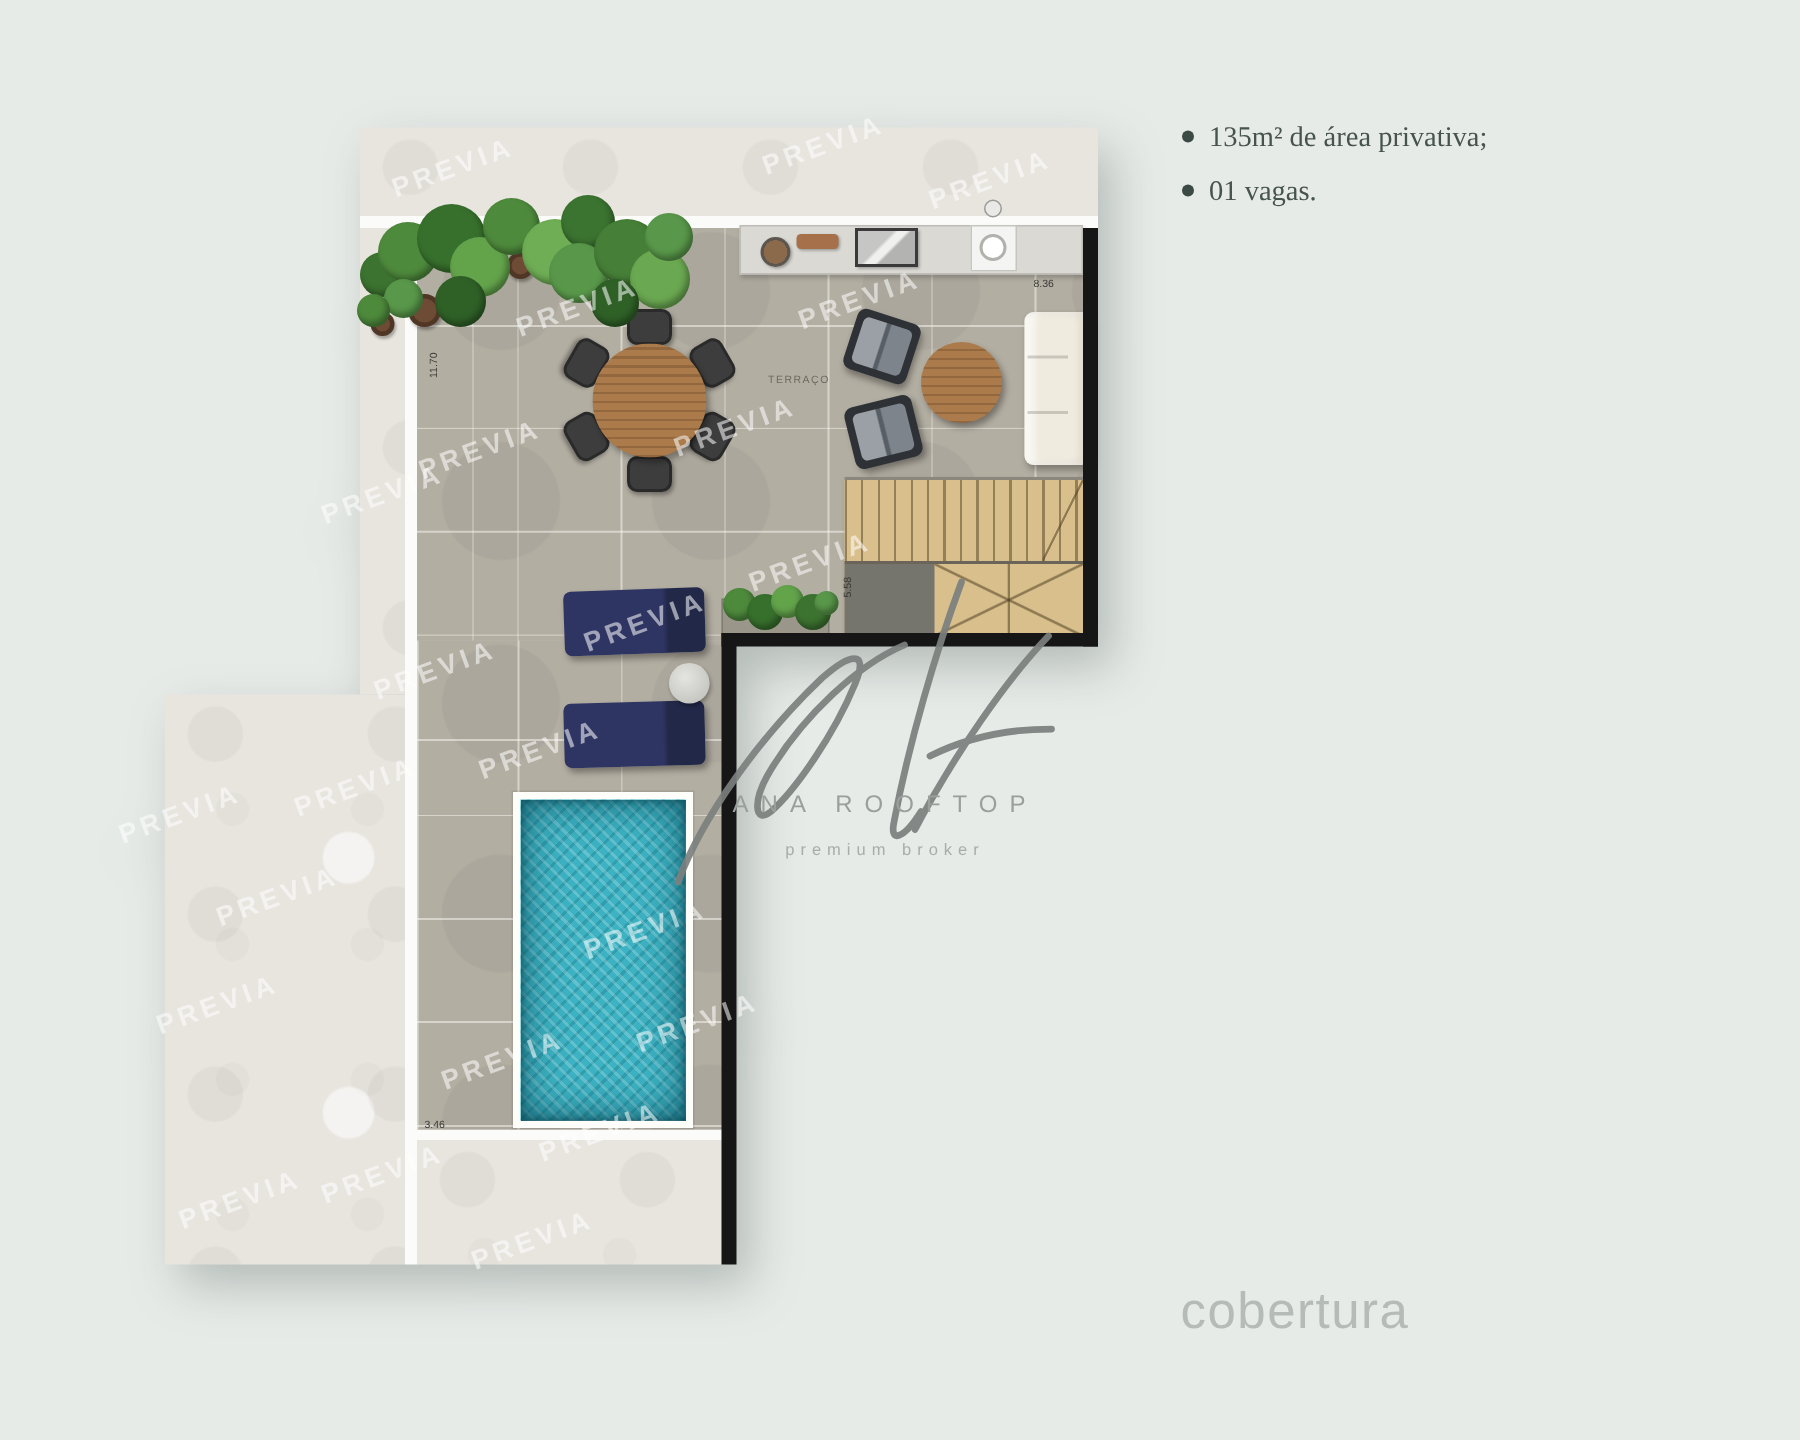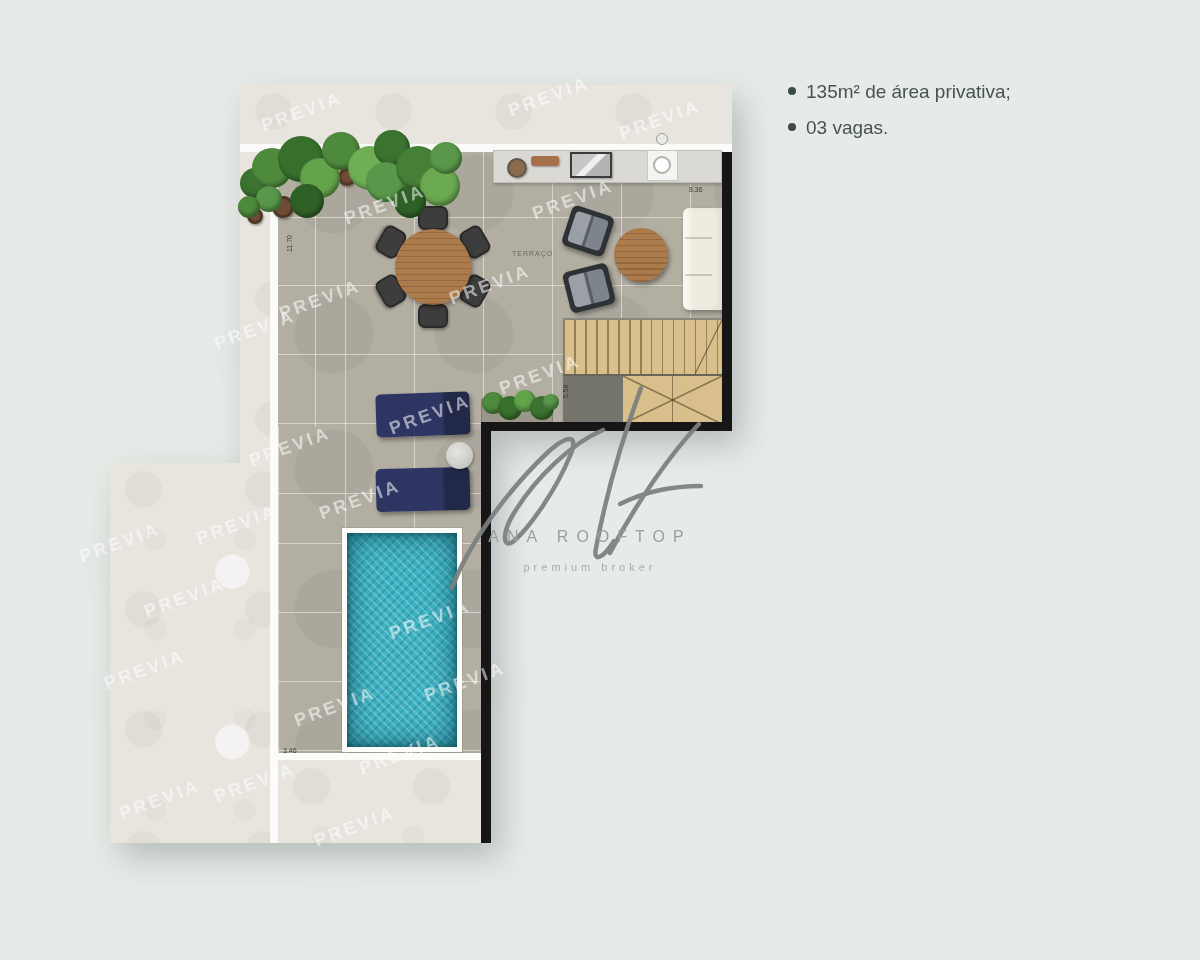--- a/index.html
+++ b/index.html
@@ -83,21 +83,21 @@
     font-size:18px; letter-spacing:3px; color:rgba(255,255,255,.55); white-space:nowrap; }
 
   .signature { position:absolute; inset:0; pointer-events:none; }
 
   .brand { position:absolute; left:440px; top:528px; width:300px; text-align:center; color:#99a09c; }
   .brand-name { font-size:16px; letter-spacing:8px; white-space:nowrap; }
   .brand-tag { font-size:11px; letter-spacing:4px; color:#a7adaa; margin-top:15px; white-space:nowrap; }
 
   .info { position:absolute; left:788px; top:78px; width:400px; color:#46534f; }
   .info-title { font-size:20px; font-weight:bold; color:#333f3c; letter-spacing:.3px; margin-bottom:12px; }
-  .info ul { list-style:none; }
+  .info ul { list-style:none;font-family:Liberation Serif, serif; }
   .info li { display:flex; gap:10px; font-size:19px; line-height:27px; margin-bottom:9px; }
   .info .dot { flex:none; width:8px; height:8px; border-radius:50%; background:#3c4a46; margin-top:9px; }
 
   .footer-label { position:absolute; left:787px; top:855px; font-size:34px; font-weight:300;
     color:#b5bbb7; letter-spacing:1px; }
 </style>
 </head>
 <body>
 
 <div class="canvas">
@@ -241,18 +241,19 @@
   </div>
 
   <div class="info">
     <ul id="bullets">
         <li>
           <span class="dot"></span>
           <span>135m² de área privativa;</span>
         </li>
         <li>
           <span class="dot"></span>
-          <span>03 vagas.</span>
+          <span>01 vagas.</span>
         </li>
       </ul>
   </div>
 
+  <div class="footer-label">cobertura</div>
 </div>
 
 </body></html>

